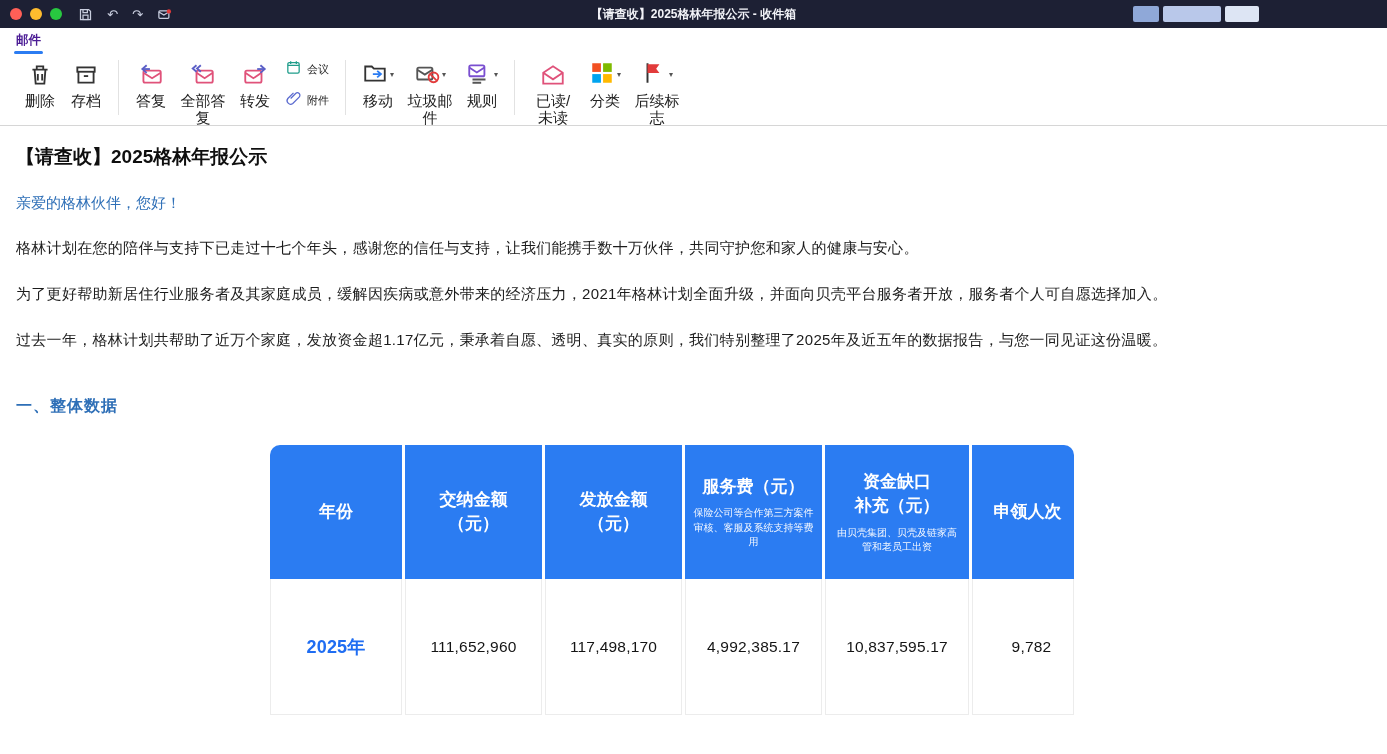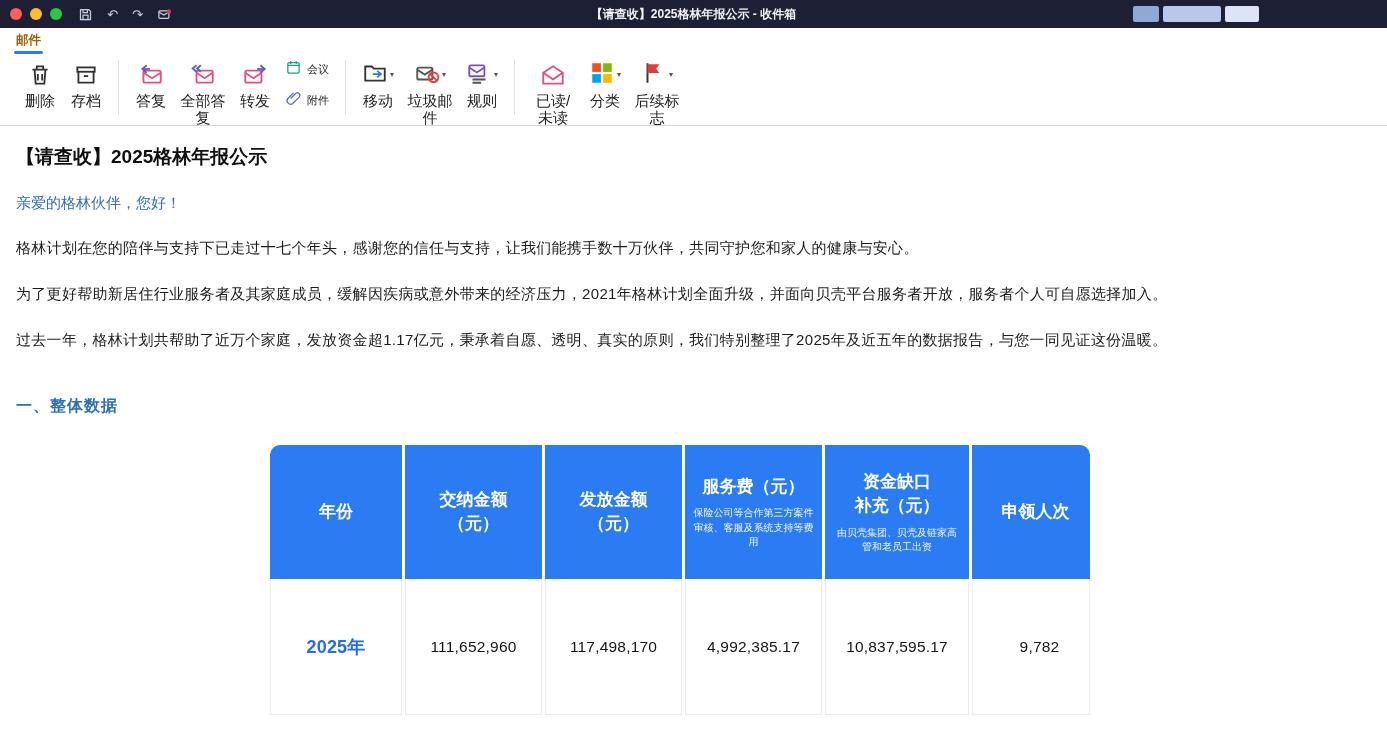--- a/index.html
+++ b/index.html
@@ -12,21 +12,21 @@
   .tl { width:12px; height:12px; border-radius:50%; }
   .tl.red{ background:#ff5f57; } .tl.yellow{ background:#febc2e; } .tl.green{ background:#28c840; }
   .tb-icons { display:flex; gap:14px; align-items:center; color:#c8cdde; font-size:13px; }
   .tb-icons svg { width:15px; height:15px; display:block; }
   .tb-title { position:absolute; left:0; right:0; text-align:center; color:#f2f3f8; font-size:12px; font-weight:bold; pointer-events:none; }
   .tb-redacted { position:absolute; right:128px; top:6px; display:flex; gap:4px; }
   .tb-redacted div { height:16px; border-radius:2px; }
 
   
   .tabrow { height:26px; display:flex; align-items:flex-end; padding:0 14px; background:#fff; }
-  .tab { font-size:12.5px; font-weight:bold; color:#a16207; padding:20px 2px 5px; position:relative; cursor:default; }
+  .tab { font-size:12.5px; font-weight:bold; color:#4c1d95; padding:20px 2px 5px; position:relative; cursor:default; }
   .tab::after { content:""; position:absolute; left:0; right:0; bottom:0; height:3px; background:#2b7cf2; border-radius:2px; }
 
   .toolbar { display:flex; align-items:stretch; padding:2px 10px 6px; border-bottom:1px solid #d6d6d6; background:#fff; height:72px; }
   .tgroup { display:flex; align-items:flex-start; gap:2px; padding:0 8px; }
   .tsep { width:1px; background:#e2e2e2; margin:4px 2px; }
   .tbtn { display:flex; flex-direction:column; align-items:center; justify-content:flex-start;
           min-width:44px; padding:4px 5px 2px; border-radius:4px; cursor:pointer; }
   .tbtn .ic { height:30px; display:flex; align-items:center; justify-content:center; gap:2px; }
   .tbtn .lbl { font-size:15px; color:#222; margin-top:2px; text-align:center; line-height:1.15; max-width:46px; }
   .tbtn svg { width:26px; height:26px; }
@@ -59,21 +59,21 @@
         align-items:center; justify-content:center; text-align:center; padding:6px 8px; }
   .th:first-child { border-top-left-radius:10px; }
   .th:last-child { border-top-right-radius:10px; }
   .th .t { font-size:17px; font-weight:bold; line-height:1.45; white-space:pre-line; }
   .th .s { font-size:10px; line-height:1.45; margin-top:7px; opacity:.95; }
   .trow { display:flex; gap:3px; margin-top:0; }
   .td { background:#fff; height:136px; display:flex; align-items:center; justify-content:center;
         font-size:15.5px; color:#141414; border:1px solid #ececec; border-top:none; letter-spacing:.2px; }
   .td.year { color:#1f6df2; font-weight:bold; font-size:18px; }
 
-  .c0{width:132px;} .c1{width:137px;} .c2{width:137px;} .c3{width:137px;} .c4{width:144px;} .c5{width:118px;padding-left:17px;}
+  .c0{width:132px;} .c1{width:137px;} .c2{width:137px;} .c3{width:137px;} .c4{width:144px;} .c5{width:102px;padding-left:17px;}
 </style>
 </head>
 <body>
 
 <div class="titlebar">
   <div class="traffic">
     <div class="tl red"></div>
     <div class="tl yellow"></div>
     <div class="tl green"></div>
   </div>

